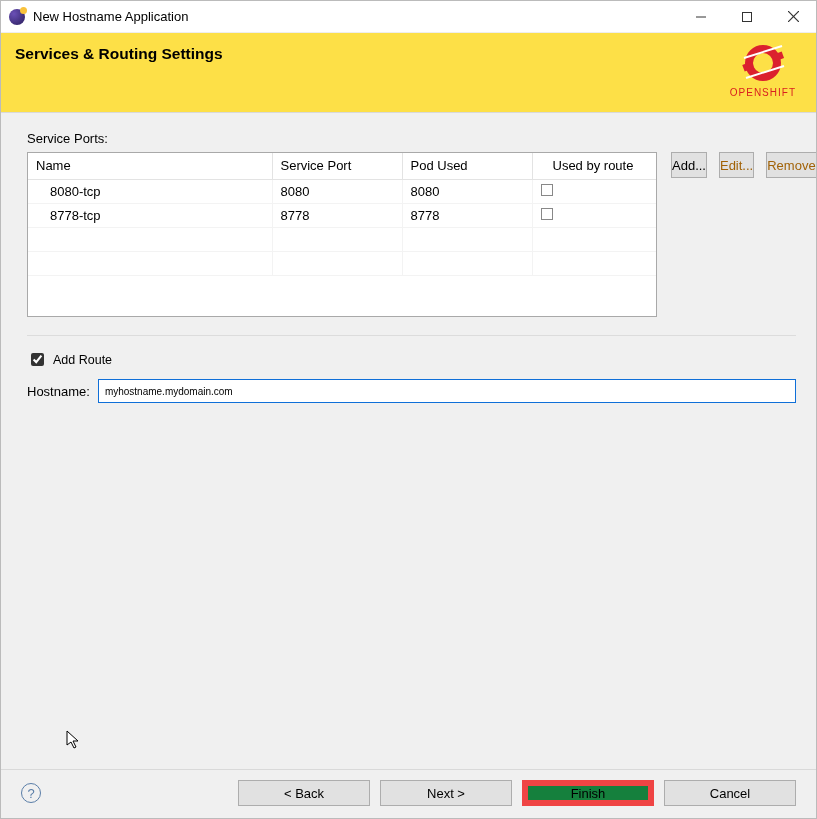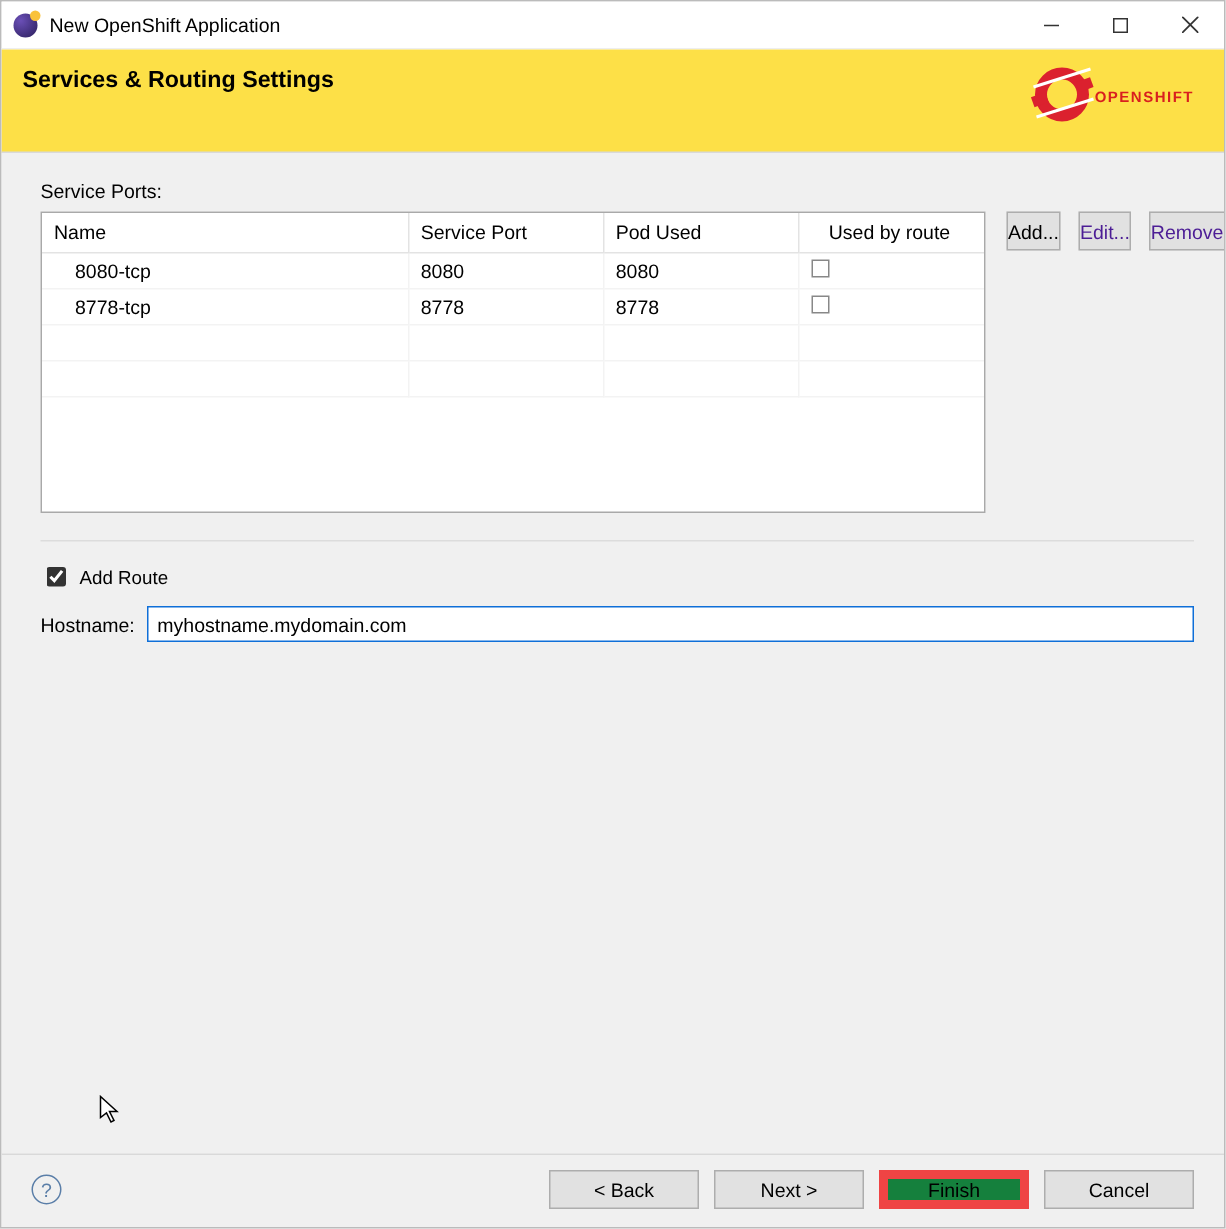--- a/index.html
+++ b/index.html
@@ -53,42 +53,42 @@
   .banner {
     background: #fde047;
     padding: 10px 20px 14px 14px;
     display: flex;
     align-items: flex-start;
     justify-content: space-between;
     border-bottom: 1px solid #d9d9d9;
   }
   .banner-title { font-weight: bold; font-size: 15.5px; margin-top: 2px; }
   .openshift-logo {
-    display: flex; flex-direction: row; align-items: center;
+    display: flex; flex-direction: column; align-items: center;
     color: #d91f1f;
-    font-weight: 700;
+    font-weight: 400;
     font-size: 10px;
     letter-spacing: 1px;
   }
   .openshift-logo svg { display:block; margin-bottom: 2px; }
   
   .content {
     flex: 1;
     background: #f0f0f0;
     padding: 18px 20px 12px 26px;
     display: flex;
     flex-direction: column;
   }
   .section-label { margin-bottom: 6px; font-size: 13px; }
   .ports-row { display: flex; gap: 14px; align-items: flex-start; }
   .table-wrap {
     border: 1px solid #a9a9a9;
     background: #fff;
     width: 630px;
-    height: 201px;
+    height: 165px;
   }
   table {
     width: 100%;
     border-collapse: collapse;
     table-layout: fixed;
   }
   thead th {
     text-align: left;
     font-weight: normal;
     font-size: 13px;
@@ -117,37 +117,37 @@
   .btn-col { display: flex; flex-direction: row; gap: 12px; width: 120px; }
   button.side-btn, button.nav-btn {
     background: #e1e1e1;
     border: 1px solid #adadad;
     height: 26px;
     font-family: inherit;
     font-size: 13px;
     padding: 0;
     cursor: default;
   }
-  button.side-btn[disabled] { color: #4c1d95; }
+  button.side-btn[disabled] { color: #a16207; }
   .divider { height: 1px; background: #dcdcdc; margin: 18px 0 14px 0; }
   .add-route-row { display: flex; align-items: center; gap: 6px; margin-bottom: 10px; }
   .add-route-row input[type="checkbox"]{
     width:13px; height:13px;
     accent-color:#333;
   }
   .host-row { display: flex; align-items: center; gap: 8px; }
   .host-row label { font-size: 13px; }
   .host-input {
     flex: 1;
     height: 24px;
     border: 1px solid #0f6fd8;
     outline: none;
     padding: 0 6px;
     font-family: inherit;
-    font-size: 13px;
+    font-size: 10px;
     background: #fff;
   }
   .spacer-flex { flex: 1; }
   
   .footer {
     background: #f0f0f0;
     border-top: 1px solid #d9d9d9;
     padding: 10px 20px 12px 20px;
     display: flex;
     align-items: center;
@@ -155,41 +155,41 @@
   .help-icon {
     width: 20px; height: 20px;
     border: 1.5px solid #5a7ea8;
     border-radius: 50%;
     color: #5a7ea8;
     display: flex; align-items: center; justify-content: center;
     font-size: 13px;
   }
   .footer .spacer { flex: 1; }
   .nav-btn {
-    width: 100px;
+    width: 132px;
     height: 28px;
     margin-left: 10px;
   }
   .nav-btn.primary {
     border: 6px solid #ef4444;
     background: #15803d;
   }
   .cursor {
     position: absolute;
     left: 66px;
     top: 730px;
     pointer-events: none;
   }
 </style>
 </head>
 <body>
 
 <div class="titlebar">
   <div class="eclipse-icon"></div>
-  <div class="title">New OpenShift Application</div>
+  <div class="title">New Hostname Application</div>
   <div class="spacer"></div>
   <div class="win-btns">
     <div class="win-btn">
       <svg width="10" height="10">
           <line x1="0" y1="5" x2="10" y2="5" stroke="#333" stroke-width="1"></line>
         </svg>
     </div>
     <div class="win-btn">
       <svg width="10" height="10">
           <rect x="0.5" y="0.5" width="9" height="9" fill="none" stroke="#333" stroke-width="1"></rect>

